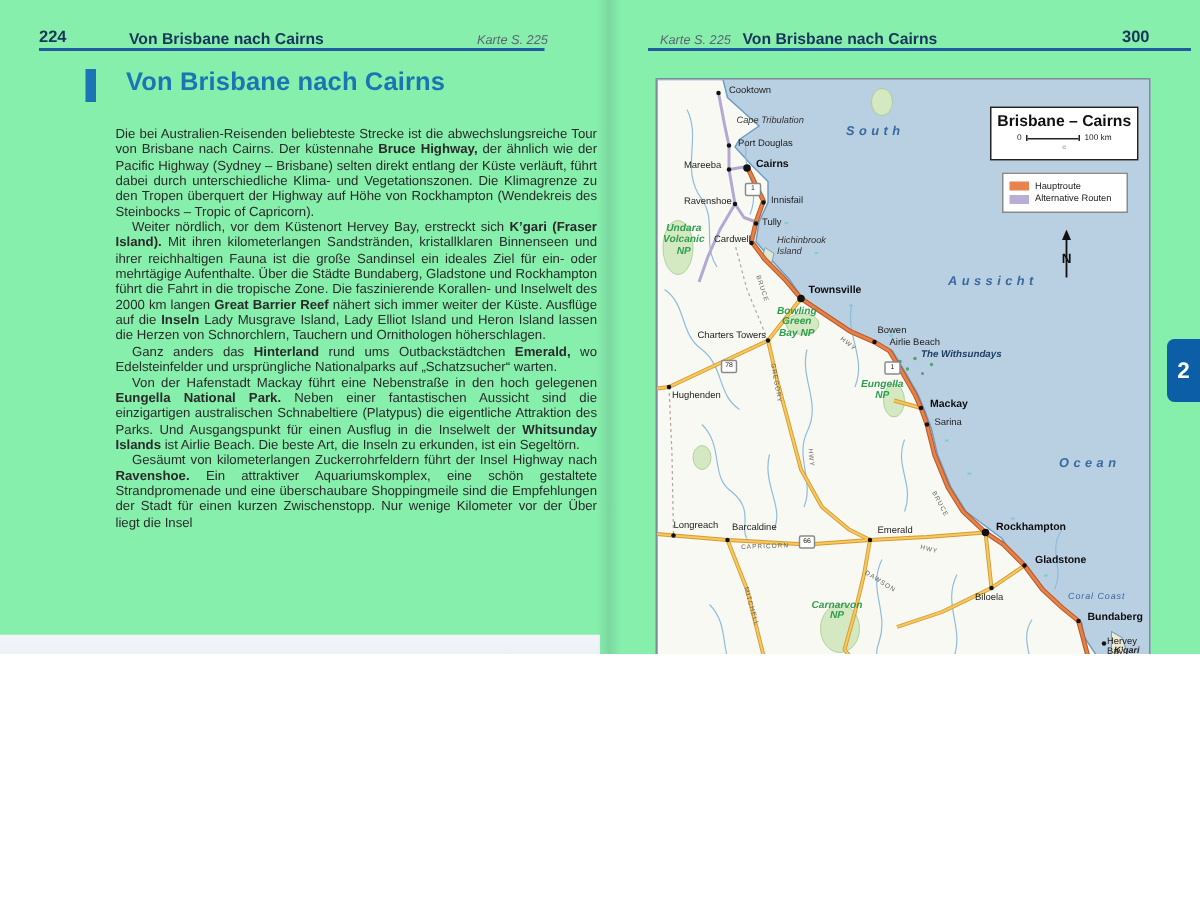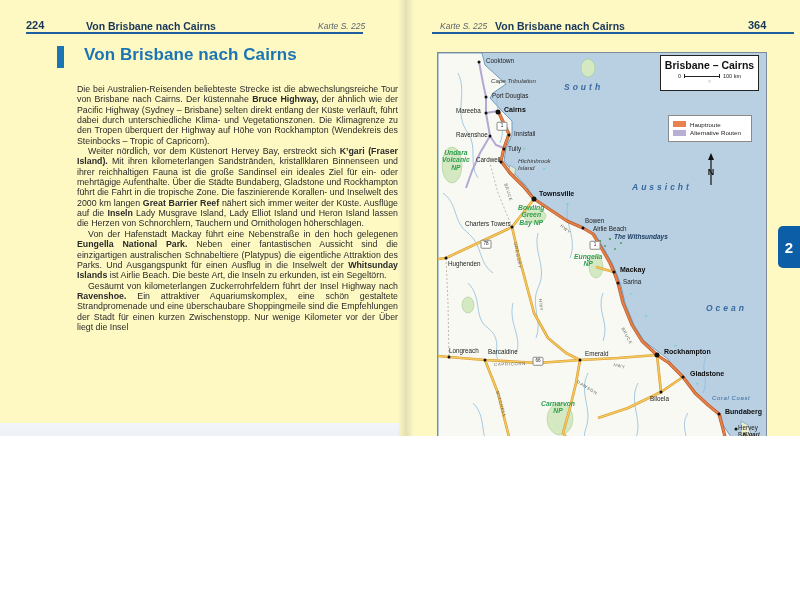--- a/index.html
+++ b/index.html
@@ -1,16 +1,16 @@
 <!DOCTYPE html>
 <html><head>
 <meta charset="utf-8">
 <style>
   html,body{margin:0;padding:0;background:#fff;}
-  #stage{position:relative;width:800px;height:436px;background:#fef9c3;overflow:hidden;
+  #stage{position:relative;width:800px;height:436px;background:#86efac;overflow:hidden;
          font-family:"Liberation Sans",sans-serif;}
   
   .gutter{position:absolute;left:398px;top:0;width:16px;height:600px;
           background:linear-gradient(90deg,rgba(0,0,0,0) 0%,rgba(60,70,90,.14) 50%,rgba(0,0,0,0) 100%);z-index:40;}
   .page-bottom-shadow{position:absolute;left:0;top:592px;width:800px;height:8px;
           background:linear-gradient(180deg,rgba(0,0,0,.10),rgba(0,0,0,0));z-index:39;}
   
   .hdr-num{position:absolute;top:19px;font-size:11px;font-weight:bold;color:#17365a;}
   .hdr-title{position:absolute;top:20px;font-size:10.5px;font-weight:bold;color:#17365a;}
   .hdr-ref{position:absolute;top:21px;font-size:8.5px;color:#5c6470;font-style:italic;}
@@ -43,21 +43,21 @@
   .islb{font-style:italic;font-weight:bold;color:#222;font-size:6px;text-align:center;}
   .road{font-size:4.3px;color:#60665f;letter-spacing:.7px;transform-origin:left top;}
   .dt{position:absolute;background:#111;border-radius:50%;width:3px;height:3px;
       transform:translate(-50%,-50%);z-index:5;}
   .dt.b{width:5px;height:5px;}
   .dt.q{border-radius:0;width:5.5px;height:5.5px;}
   .shield{position:absolute;width:9px;height:6.5px;background:#fff;border:.5px solid #8a8a8a;
       border-radius:1.5px;font-size:4.6px;text-align:center;line-height:6.5px;color:#222;
       transform:translate(-50%,-50%);z-index:6;}
   
-  .map-titlebox{position:absolute;left:222px;top:2px;width:99px;height:36px;background:#fff;
+  .map-titlebox{position:absolute;left:222px;top:18px;width:99px;height:36px;background:#fff;
       border:1.5px solid #222;box-sizing:border-box;text-align:center;z-index:10;}
   .map-title{font-size:10.5px;font-weight:bold;color:#111;margin-top:3px;}
   .scale-row{display:flex;align-items:center;justify-content:center;gap:3px;margin-top:2px;}
   .scale-row .txt{font-size:5.5px;color:#222;}
   .scale-line{width:34px;height:4px;border-left:1px solid #222;border-right:1px solid #222;position:relative;}
   .scale-line:after{content:"";position:absolute;left:0;right:0;top:1.5px;height:1px;background:#222;}
   .map-copy{font-size:3.5px;color:#777;margin-top:1px;}
   .legendbox{position:absolute;left:230px;top:62px;width:84px;background:#fff;
       border:1px solid #8a8a8a;box-sizing:border-box;padding:3px 4px;z-index:10;}
   .leg-row{display:flex;align-items:center;gap:4px;margin:1.5px 0;}
@@ -80,20 +80,21 @@
     <div class="hdr-title" style="left:86px;">Von Brisbane nach Cairns</div>
     <div class="hdr-ref" style="left:318px;">Karte S. 225</div>
     <div class="hdr-rule" style="left:26px;top:32px;width:337px;"></div>
 
     <div class="chap-bar"></div>
     <div class="page-title">Von Brisbane nach Cairns</div>
 
     <div class="body-text">
         <p class="para"><span>Die bei Australien-Reisenden beliebteste Strecke ist die abwechslungsreiche Tour von Brisbane nach Cairns. Der küstennahe </span><span class="b">Bruce Highway,</span><span> der ähnlich wie der Pacific Highway (Sydney – Brisbane) selten direkt entlang der Küste verläuft, führt dabei durch unterschiedliche Klima- und Vegetationszonen. Die Klimagrenze zu den Tropen überquert der Highway auf Höhe von Rockhampton (Wendekreis des Steinbocks – Tropic of Capricorn).</span></p>
         <p class="para ind"><span>Weiter nördlich, vor dem Küstenort Hervey Bay, erstreckt sich </span><span class="b">K’gari (Fraser Island).</span><span> Mit ihren kilometerlangen Sandstränden, kristallklaren Binnenseen und ihrer reichhaltigen Fauna ist die große Sandinsel ein ideales Ziel für ein- oder mehrtägige Aufenthalte. Über die Städte Bundaberg, Gladstone und Rockhampton führt die Fahrt in die tropische Zone. Die faszinierende Korallen- und Inselwelt des 2000 km langen </span><span class="b">Great Barrier Reef</span><span> nähert sich immer weiter der Küste. Ausflüge auf die </span><span class="b">Inseln</span><span> Lady Musgrave Island, Lady Elliot Island und Heron Island lassen die Herzen von Schnorchlern, Tauchern und Ornithologen höherschlagen.</span></p>
+        <p class="para ind"><span>Ganz anders das </span><span class="b">Hinterland</span><span> rund ums Outbackstädtchen </span><span class="b">Emerald,</span><span> wo Edelsteinfelder und ursprüngliche Nationalparks auf „Schatzsucher“ warten.</span></p>
         <p class="para ind"><span>Von der Hafenstadt Mackay führt eine Nebenstraße in den hoch gelegenen </span><span class="b">Eungella National Park.</span><span> Neben einer fantastischen Aussicht sind die einzigartigen australischen Schnabeltiere (Platypus) die eigentliche Attraktion des Parks. Und Ausgangspunkt für einen Ausflug in die Inselwelt der </span><span class="b">Whitsunday Islands</span><span> ist Airlie Beach. Die beste Art, die Inseln zu erkunden, ist ein Segeltörn.</span></p>
         <p class="para ind"><span>Gesäumt von kilometerlangen Zuckerrohrfeldern führt der Insel Highway nach </span><span class="b">Ravenshoe.</span><span> Ein attraktiver Aquariumskomplex, eine schön gestaltete Strandpromenade und eine überschaubare Shoppingmeile sind die Empfehlungen der Stadt für einen kurzen Zwischenstopp. Nur wenige Kilometer vor der Über liegt die Insel</span></p>
       </div>
 
     <div class="photo">
       <svg class="base" width="400" height="174" viewBox="0 0 400 174">
         <defs>
           <linearGradient id="skyg" x1="0" y1="0" x2="0" y2="1">
             <stop offset="0" stop-color="#f2f5f9"></stop>
               <stop offset="1" stop-color="#cfdeec"></stop>
@@ -116,21 +117,21 @@
         <ellipse cx="255" cy="166" rx="22" ry="10" fill="#55803d"></ellipse>
       </svg>
     </div>
     <div class="photo-caption">Hinchinbrook
 Island</div>
   </div>
 
   <div>
     <div class="hdr-ref" style="left:440px;">Karte S. 225</div>
     <div class="hdr-title" style="left:495px;">Von Brisbane nach Cairns</div>
-    <div class="hdr-num" style="left:748px;">364</div>
+    <div class="hdr-num" style="left:748px;">300</div>
     <div class="hdr-rule" style="left:432px;top:32px;width:362px;"></div>
 
     <div class="map">
       <svg class="base" width="330" height="516" viewBox="0 0 330 516">
 
         <path d="M0,0 L44,0 L47,12 L58,22 L68,31 L55,40 L52,45 L63,57 L74,68 L74,82 L68,95 L66,108 L76,120 L88,133 L97,146 L110,156 L128,167 L146,175 L157,181 L166,196 L174,210 L179,222 L183,233 L187,250 L196,272 L206,288 L222,300 L230,306 L235,314 L247,325 L259,341 L272,353 L283,362 L285,372 L293,384 L291,396 L291,412 L296,432 L300,452 L301,468 L305,482 L312,497 L318,512 L320,516 L0,516 Z" fill="#f9f9f4" stroke="#6f9ec4" stroke-width="1"></path>
 
         <path d="M303,368 L310,372 L314,384 L312,398 L306,404 L302,392 L303,378 Z" fill="#eeeccf" stroke="#6f9ec4" stroke-width=".7"></path>
         <path d="M72,112 L78,116 L76,124 L70,120 Z" fill="#dfe8d2" stroke="#6f9ec4" stroke-width=".6"></path>
         <g fill="#56a06b">

